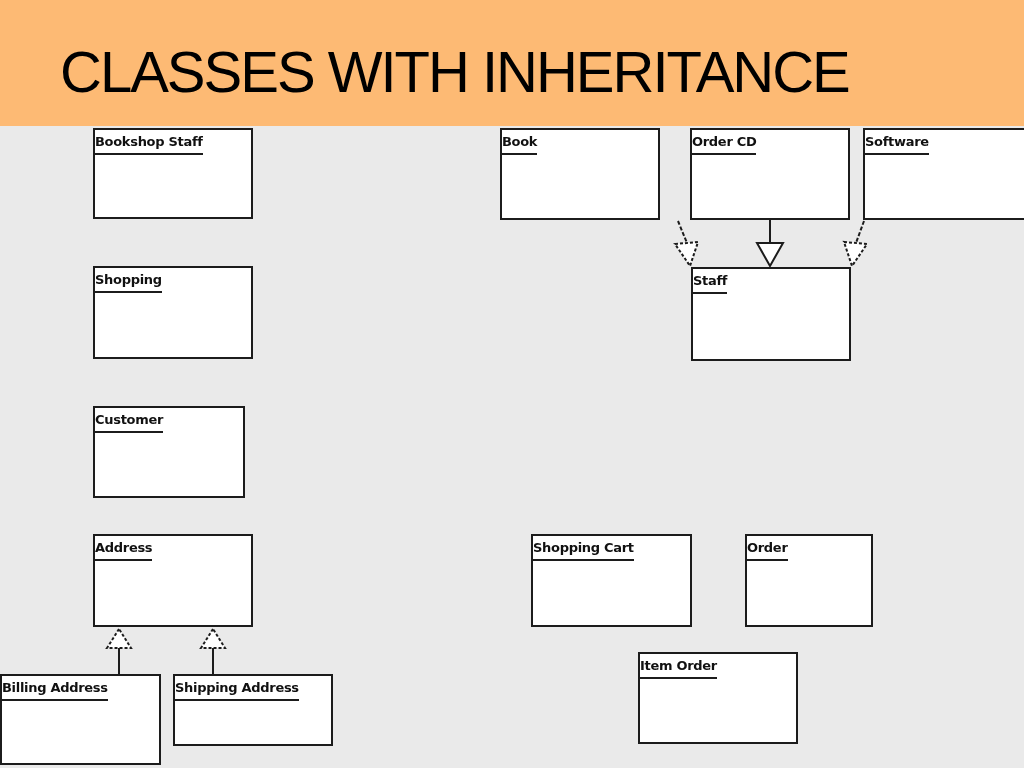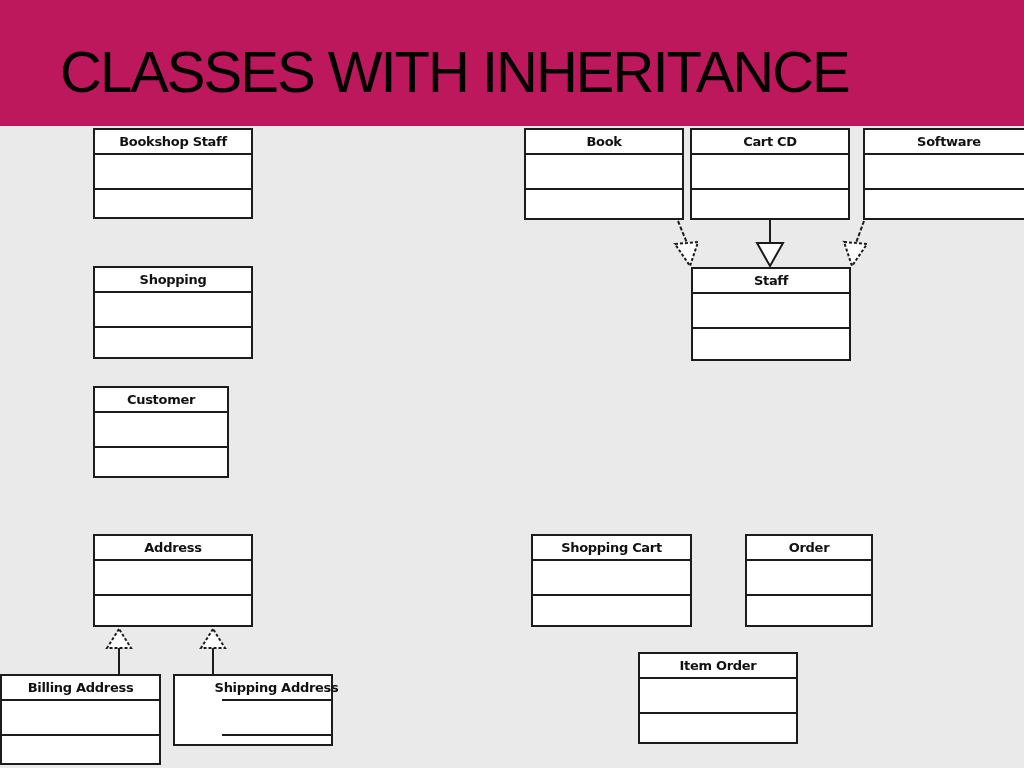--- a/index.html
+++ b/index.html
@@ -1,34 +1,34 @@
 <!DOCTYPE html>
 <html><head>
 <meta charset="utf-8">
 <style>
   html,body{margin:0;padding:0;}
   body{width:1024px;height:768px;background:#ffffff;font-family:"Liberation Sans",sans-serif;}
-  #slide{position:relative;width:1024px;height:768px;background:#be185d;overflow:hidden;}
+  #slide{position:relative;width:1024px;height:768px;background:#fdba74;overflow:hidden;}
 
   #slide-title{
     position:absolute;left:60px;top:42px;margin:0;
     font-family:"Liberation Sans",sans-serif;
     font-size:58px;font-weight:400;letter-spacing:-2px;
     color:#000;white-space:nowrap;line-height:60px;
   }
 
   #diagram{
     position:absolute;left:0;top:126px;width:1024px;height:642px;
     background:#eaeaea;overflow:hidden;
   }
 
   .cls{
     position:absolute;box-sizing:border-box;
     background:#ffffff;border:2px solid #1c1c1c;
-    display:flex;flex-direction:column;
+    display:flex;flex-direction:row;
   }
   .cls-title{
     height:23px;border-bottom:2px solid #1c1c1c;
     display:flex;align-items:center;justify-content:center;
     font-family:"DejaVu Sans","Liberation Sans",sans-serif;
     font-size:13px;font-weight:bold;letter-spacing:-0.3px;color:#111;
     white-space:nowrap;
   }
   .cls-attrs{height:33px;border-bottom:2px solid #1c1c1c;}
   .cls-ops{flex:1;}
@@ -81,52 +81,52 @@
       <div class="cls-attrs"></div>
       <div class="cls-ops"></div>
     </div>
 
     <div class="cls" style="left:93px;top:140px;width:160px;height:93px;">
       <div class="cls-title">Shopping</div>
       <div class="cls-attrs"></div>
       <div class="cls-ops"></div>
     </div>
 
-    <div class="cls" style="left:93px;top:260px;width:136px;height:92px;">
+    <div class="cls" style="left:93px;top:280px;width:152px;height:92px;">
       <div class="cls-title">Customer</div>
       <div class="cls-attrs"></div>
       <div class="cls-ops"></div>
     </div>
 
     <div class="cls" style="left:93px;top:408px;width:160px;height:93px;">
       <div class="cls-title">Address</div>
       <div class="cls-attrs"></div>
       <div class="cls-ops"></div>
     </div>
 
     <div class="cls" style="left:0px;top:548px;width:161px;height:91px;">
       <div class="cls-title">Billing Address</div>
       <div class="cls-attrs"></div>
       <div class="cls-ops"></div>
     </div>
 
-    <div class="cls" style="left:173px;top:548px;width:160px;height:72px;padding-left:47px;">
+    <div class="cls" style="left:173px;top:548px;width:160px;height:72px;">
       <div class="cls-title">Shipping Address</div>
       <div class="cls-attrs"></div>
       <div class="cls-ops"></div>
     </div>
 
-    <div class="cls" style="left:524px;top:2px;width:160px;height:92px;">
+    <div class="cls" style="left:500px;top:2px;width:160px;height:92px;">
       <div class="cls-title">Book</div>
       <div class="cls-attrs"></div>
       <div class="cls-ops"></div>
     </div>
 
     <div class="cls" style="left:690px;top:2px;width:160px;height:92px;">
-      <div class="cls-title">Cart CD</div>
+      <div class="cls-title">Order CD</div>
       <div class="cls-attrs"></div>
       <div class="cls-ops"></div>
     </div>
 
     <div class="cls" style="left:863px;top:2px;width:172px;height:92px;">
       <div class="cls-title">Software</div>
       <div class="cls-attrs"></div>
       <div class="cls-ops"></div>
     </div>
 

